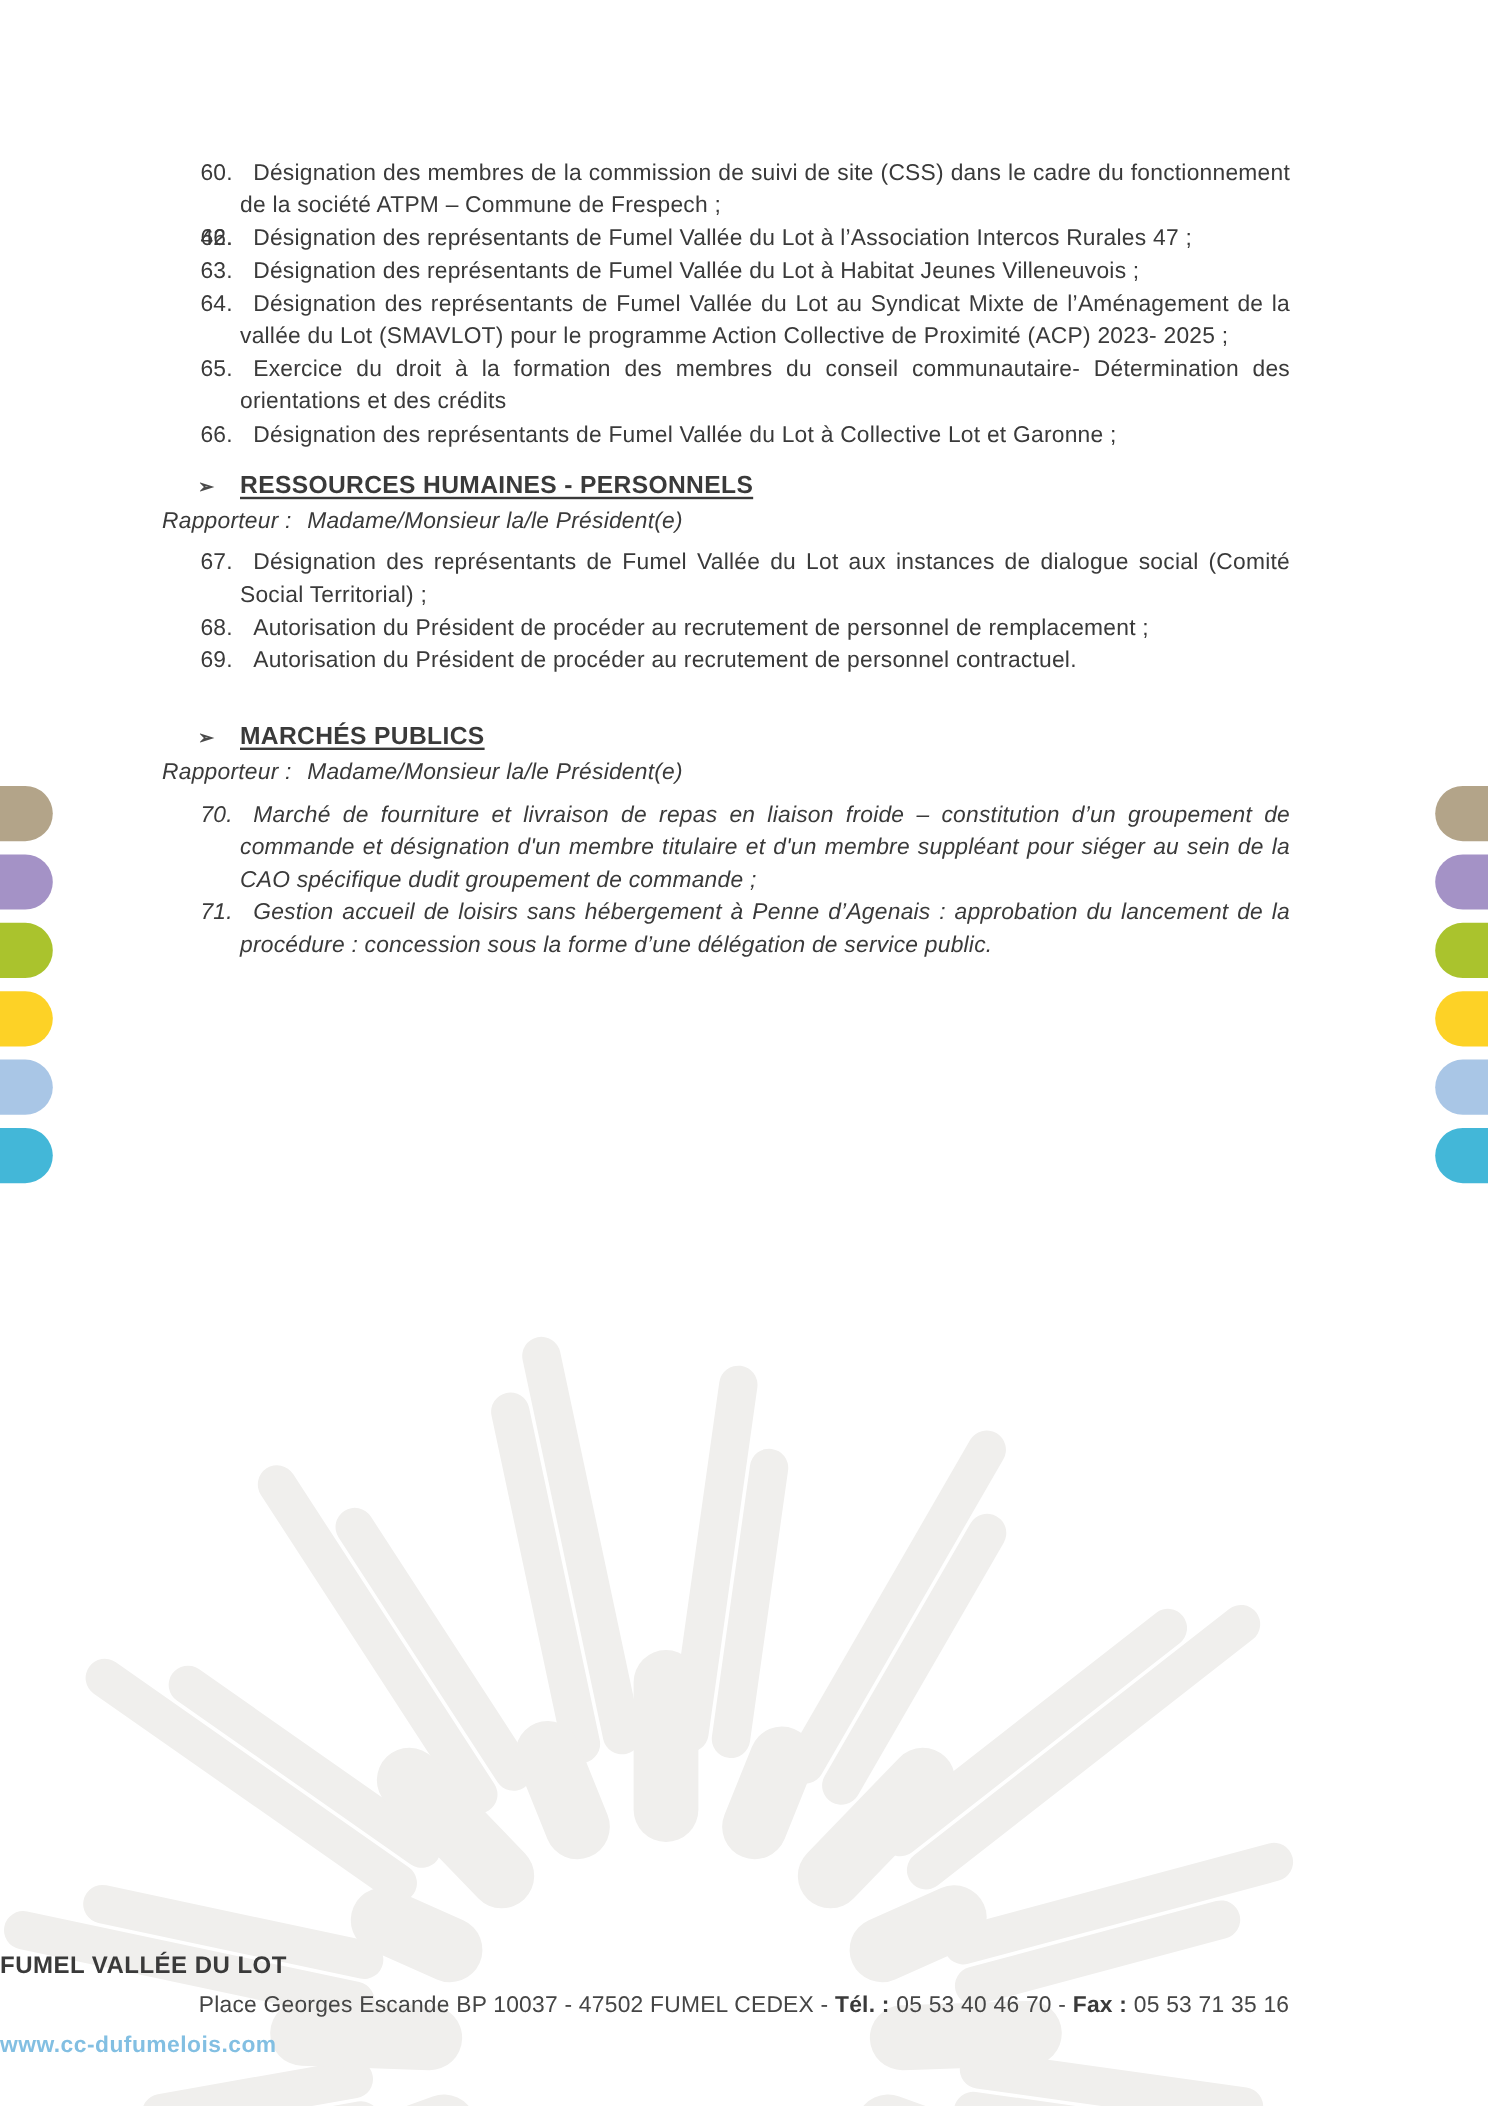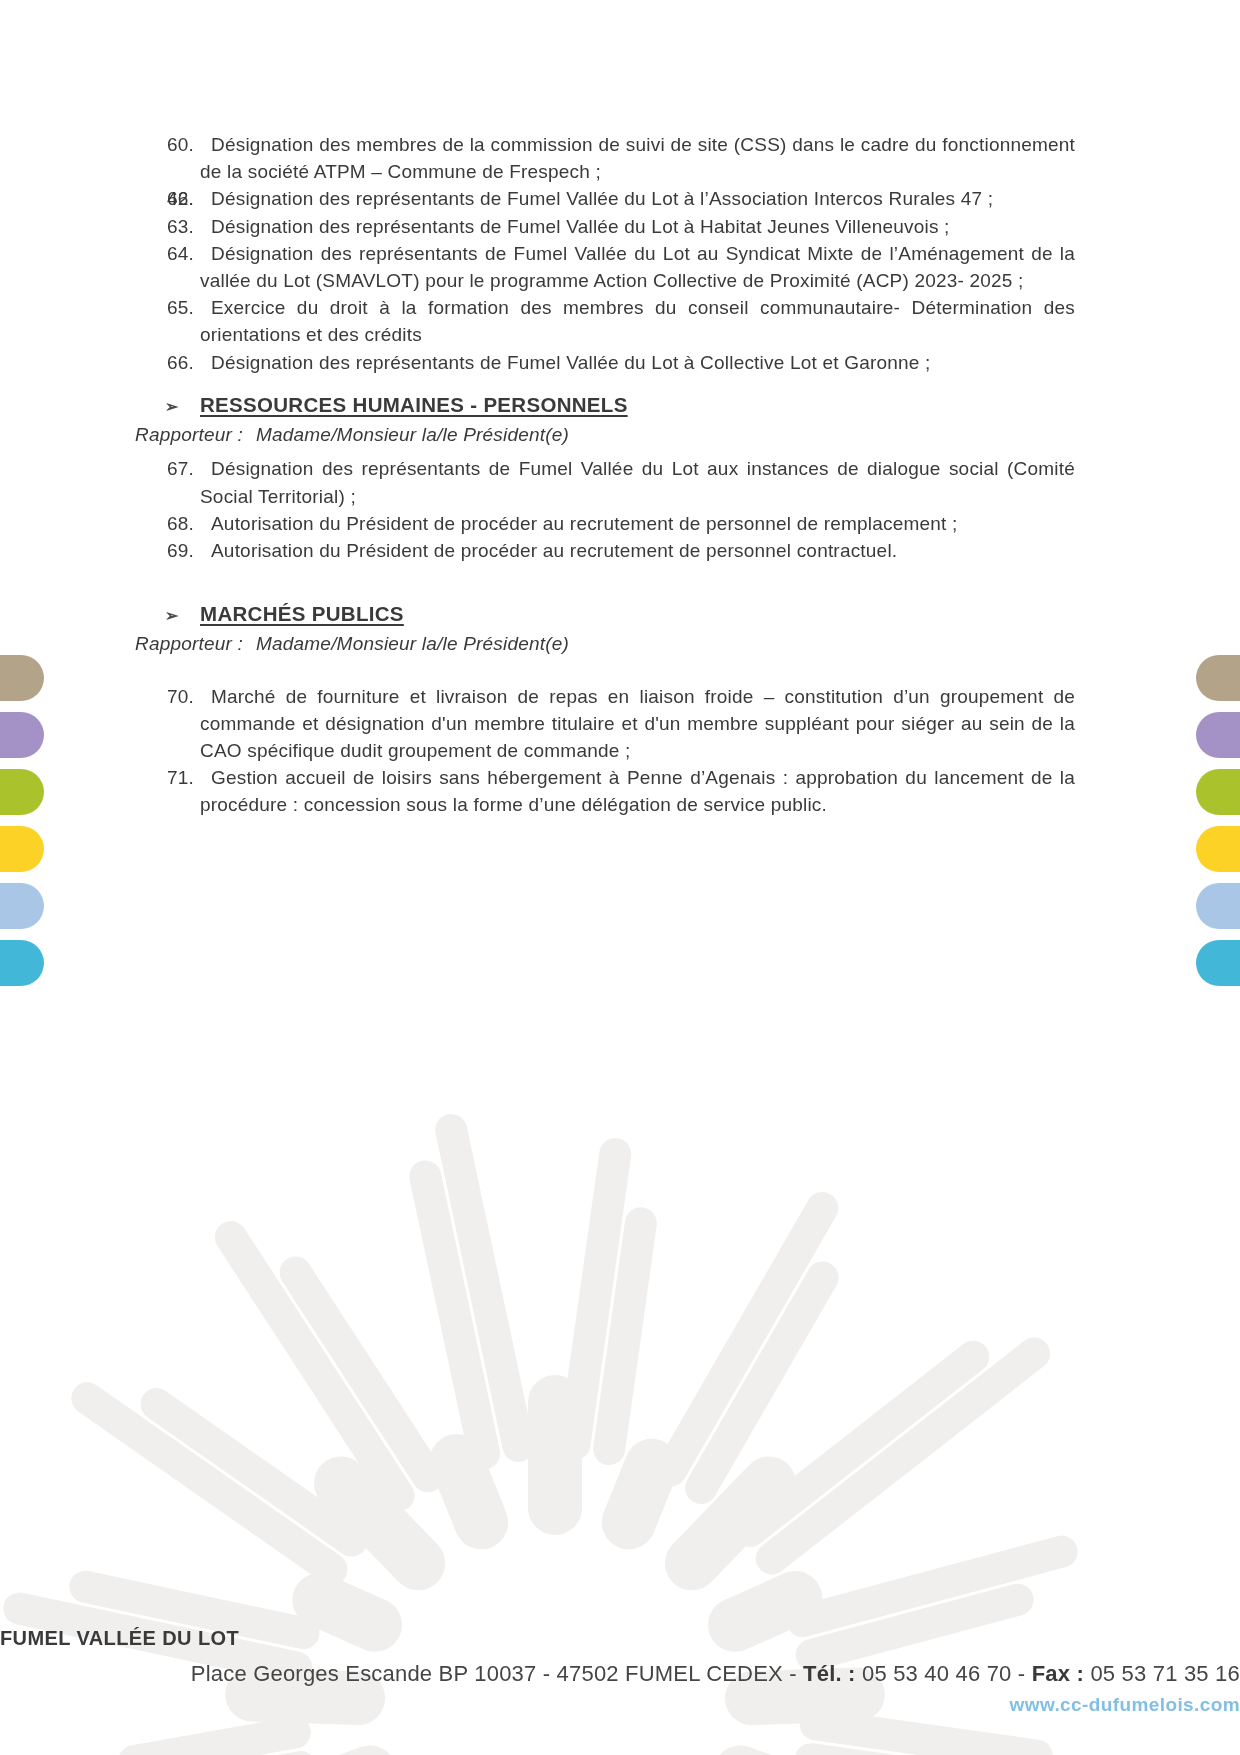--- a/index.html
+++ b/index.html
@@ -28,29 +28,29 @@
   .agenda-item{position:relative;text-align:justify;text-indent:11px;}
   .agenda-item .num{position:absolute;left:-33px;top:0;text-indent:0;}
   .section-head{margin:15px 0 0 -35px;font-size:20.5px;line-height:27px;white-space:nowrap;}
   .section-head .bullet{display:inline-block;width:35px;font-size:16px;color:#4a4a4a;}
   .section-head .title{text-decoration:underline;text-underline-offset:3px;letter-spacing:0.3px;}
   .rapporteur{margin:1px 0 0 -65px;font-style:italic;font-size:19px;line-height:27.5px;white-space:nowrap;}
   .rapporteur .rap-label{margin-right:13px;}
   .list{margin:0;}
   .list.gap-a{margin-top:7px;}
   .section-head.gap-b{margin-top:36px;}
-  .list.gap-c{margin-top:25px;}
+  .list.gap-c{margin-top:8px;font-style:italic;}
   
   .footer{position:absolute;left:0;top:0;width:1240px;z-index:3;}
   .f-title{position:absolute;left:0;top:1627px;width:1240px;text-align:left;
            font-weight:bold;font-size:20px;letter-spacing:0.4px;color:#3a3a3a;}
-  .f-address{position:absolute;left:0;top:1661px;width:1240px;text-align:right;
-           font-size:22px;color:#454545;letter-spacing:0.2px;}
+  .f-address{position:absolute;left:0;top:1661px;width:1240px;text-align:center;
+           font-size:19px;color:#454545;letter-spacing:0.2px;}
   .f-address .b{font-weight:bold;color:#3a3a3a;}
-  .f-url{position:absolute;left:0;top:1694px;width:1240px;text-align:right;
+  .f-url{position:absolute;left:0;top:1694px;width:1240px;text-align:left;
            font-weight:bold;font-size:19px;letter-spacing:0.4px;}
 </style>
 </head>
 <body>
 
 <div class="page">
 
   <svg class="watermark" viewBox="0 0 1240 1755" xmlns="http://www.w3.org/2000/svg" aria-hidden="true">
     <g id="wm" fill="#f0efed">
 

